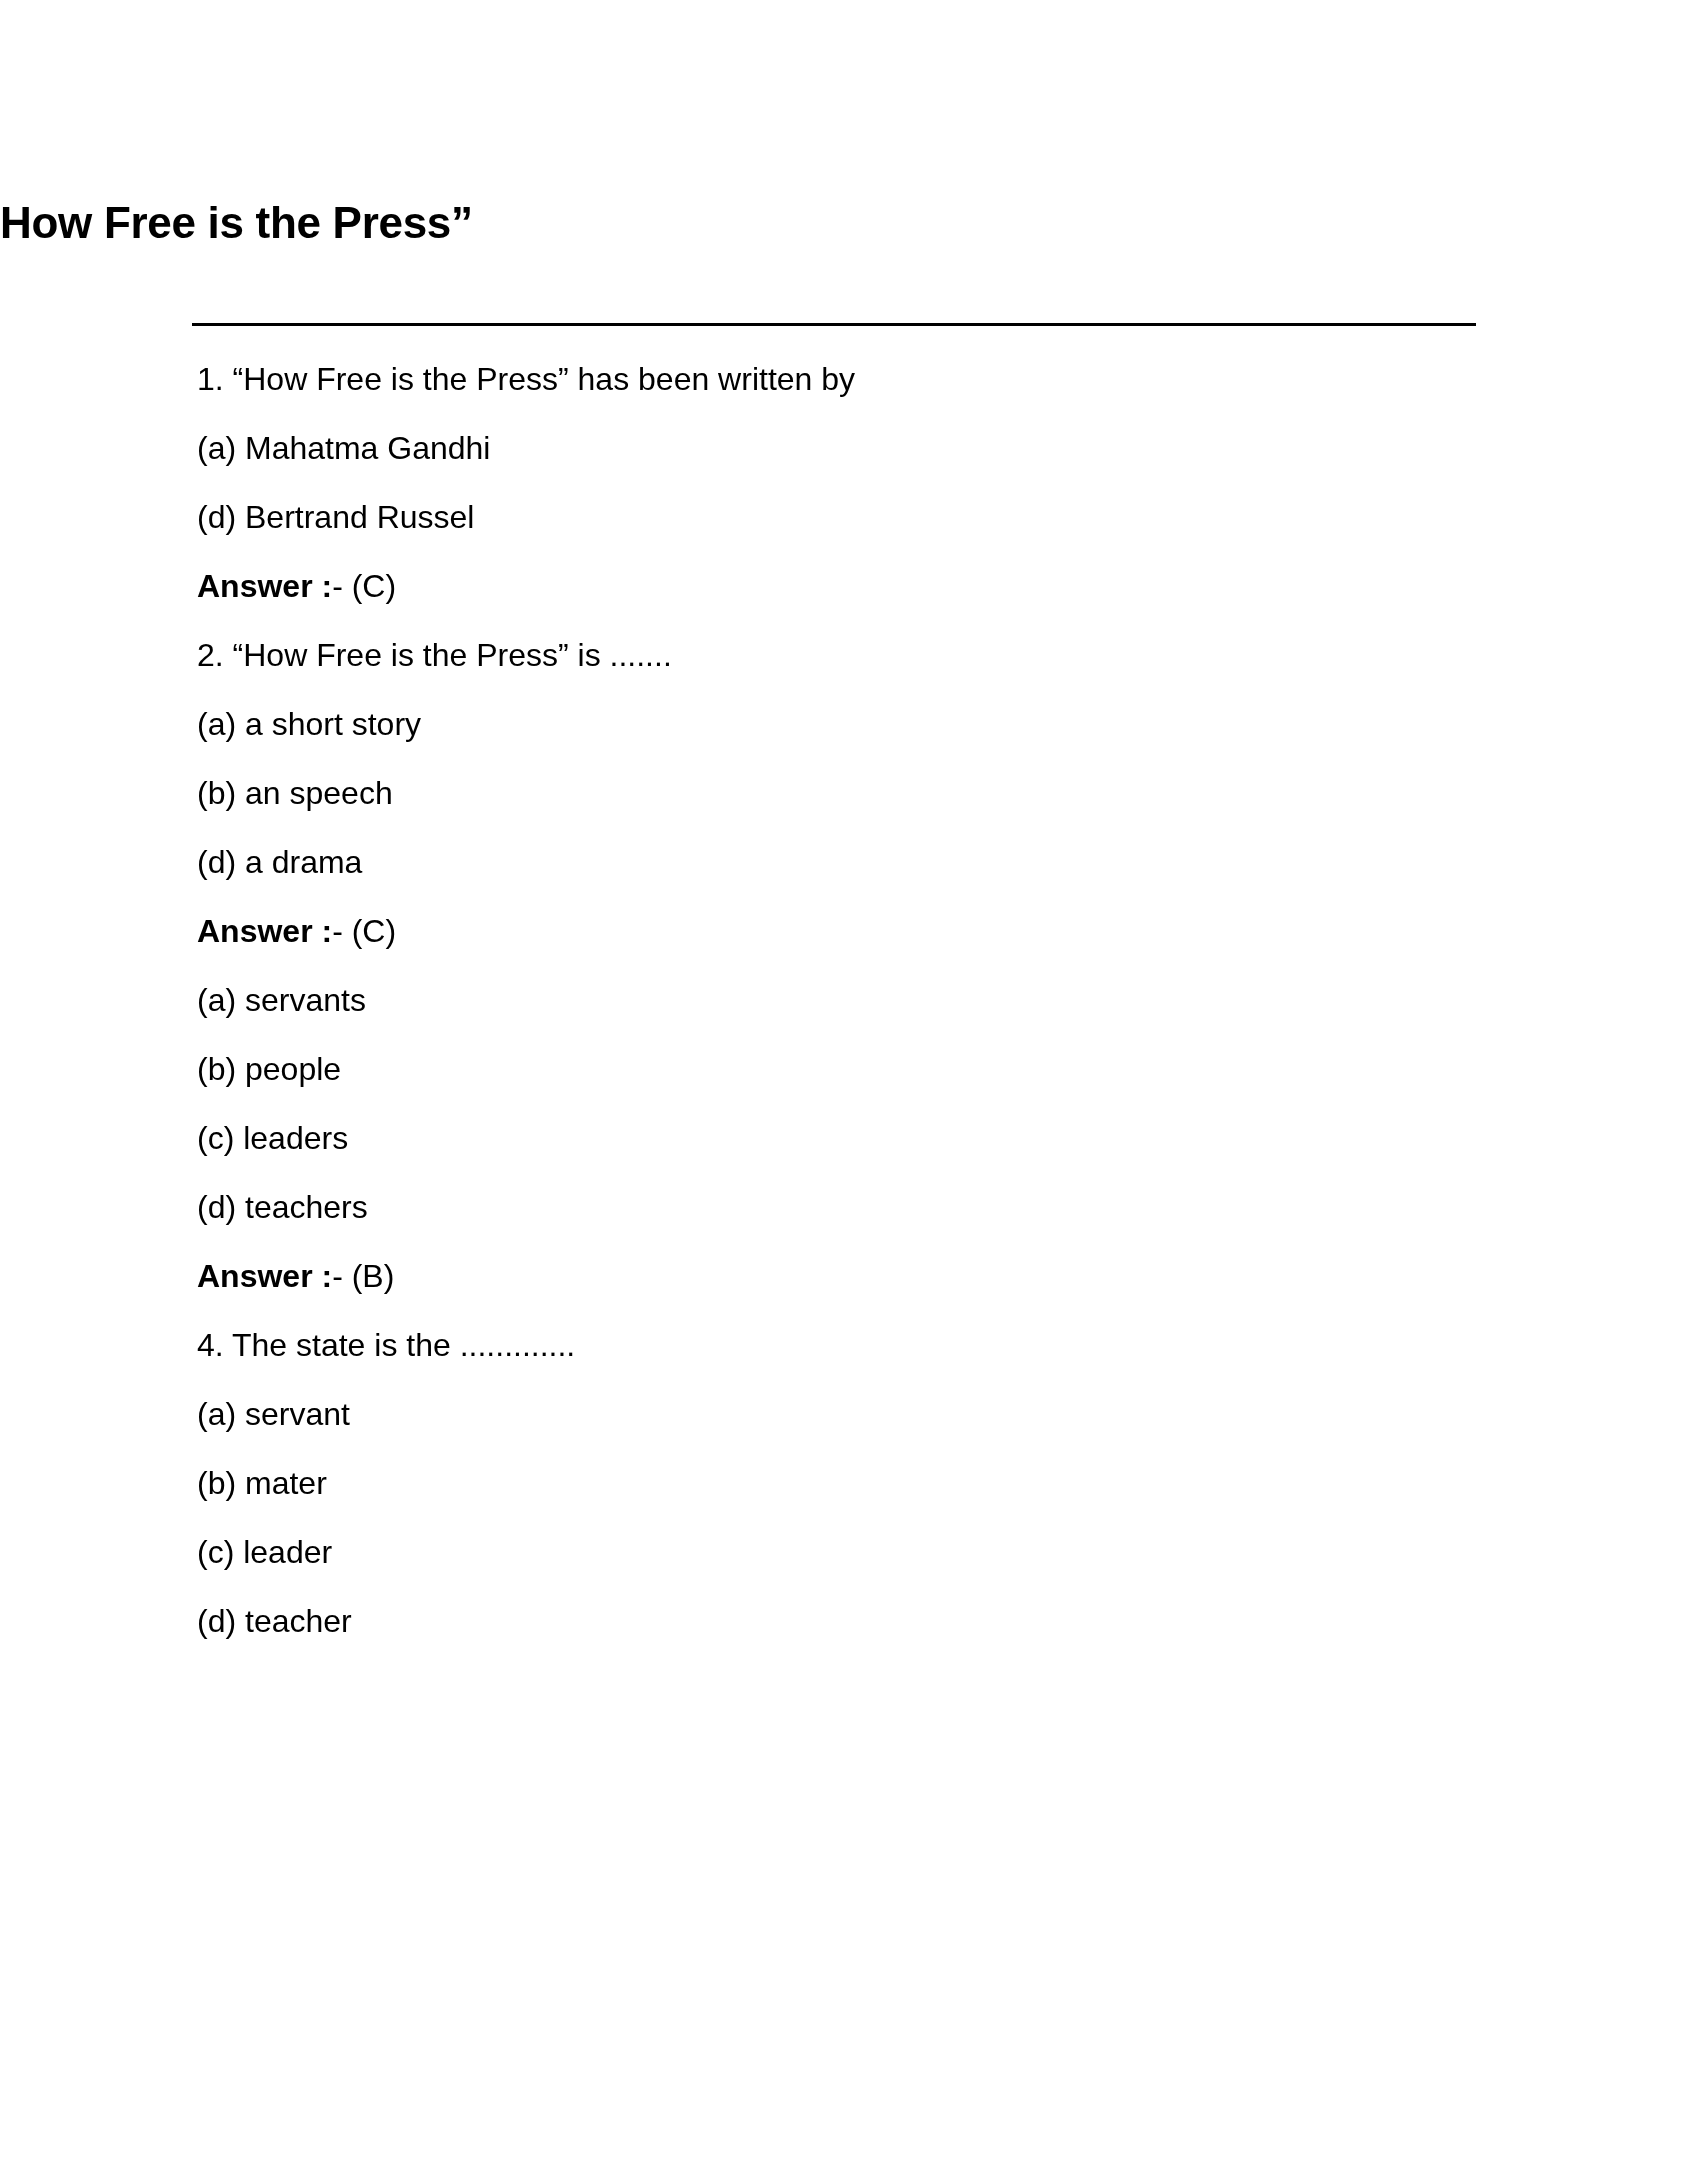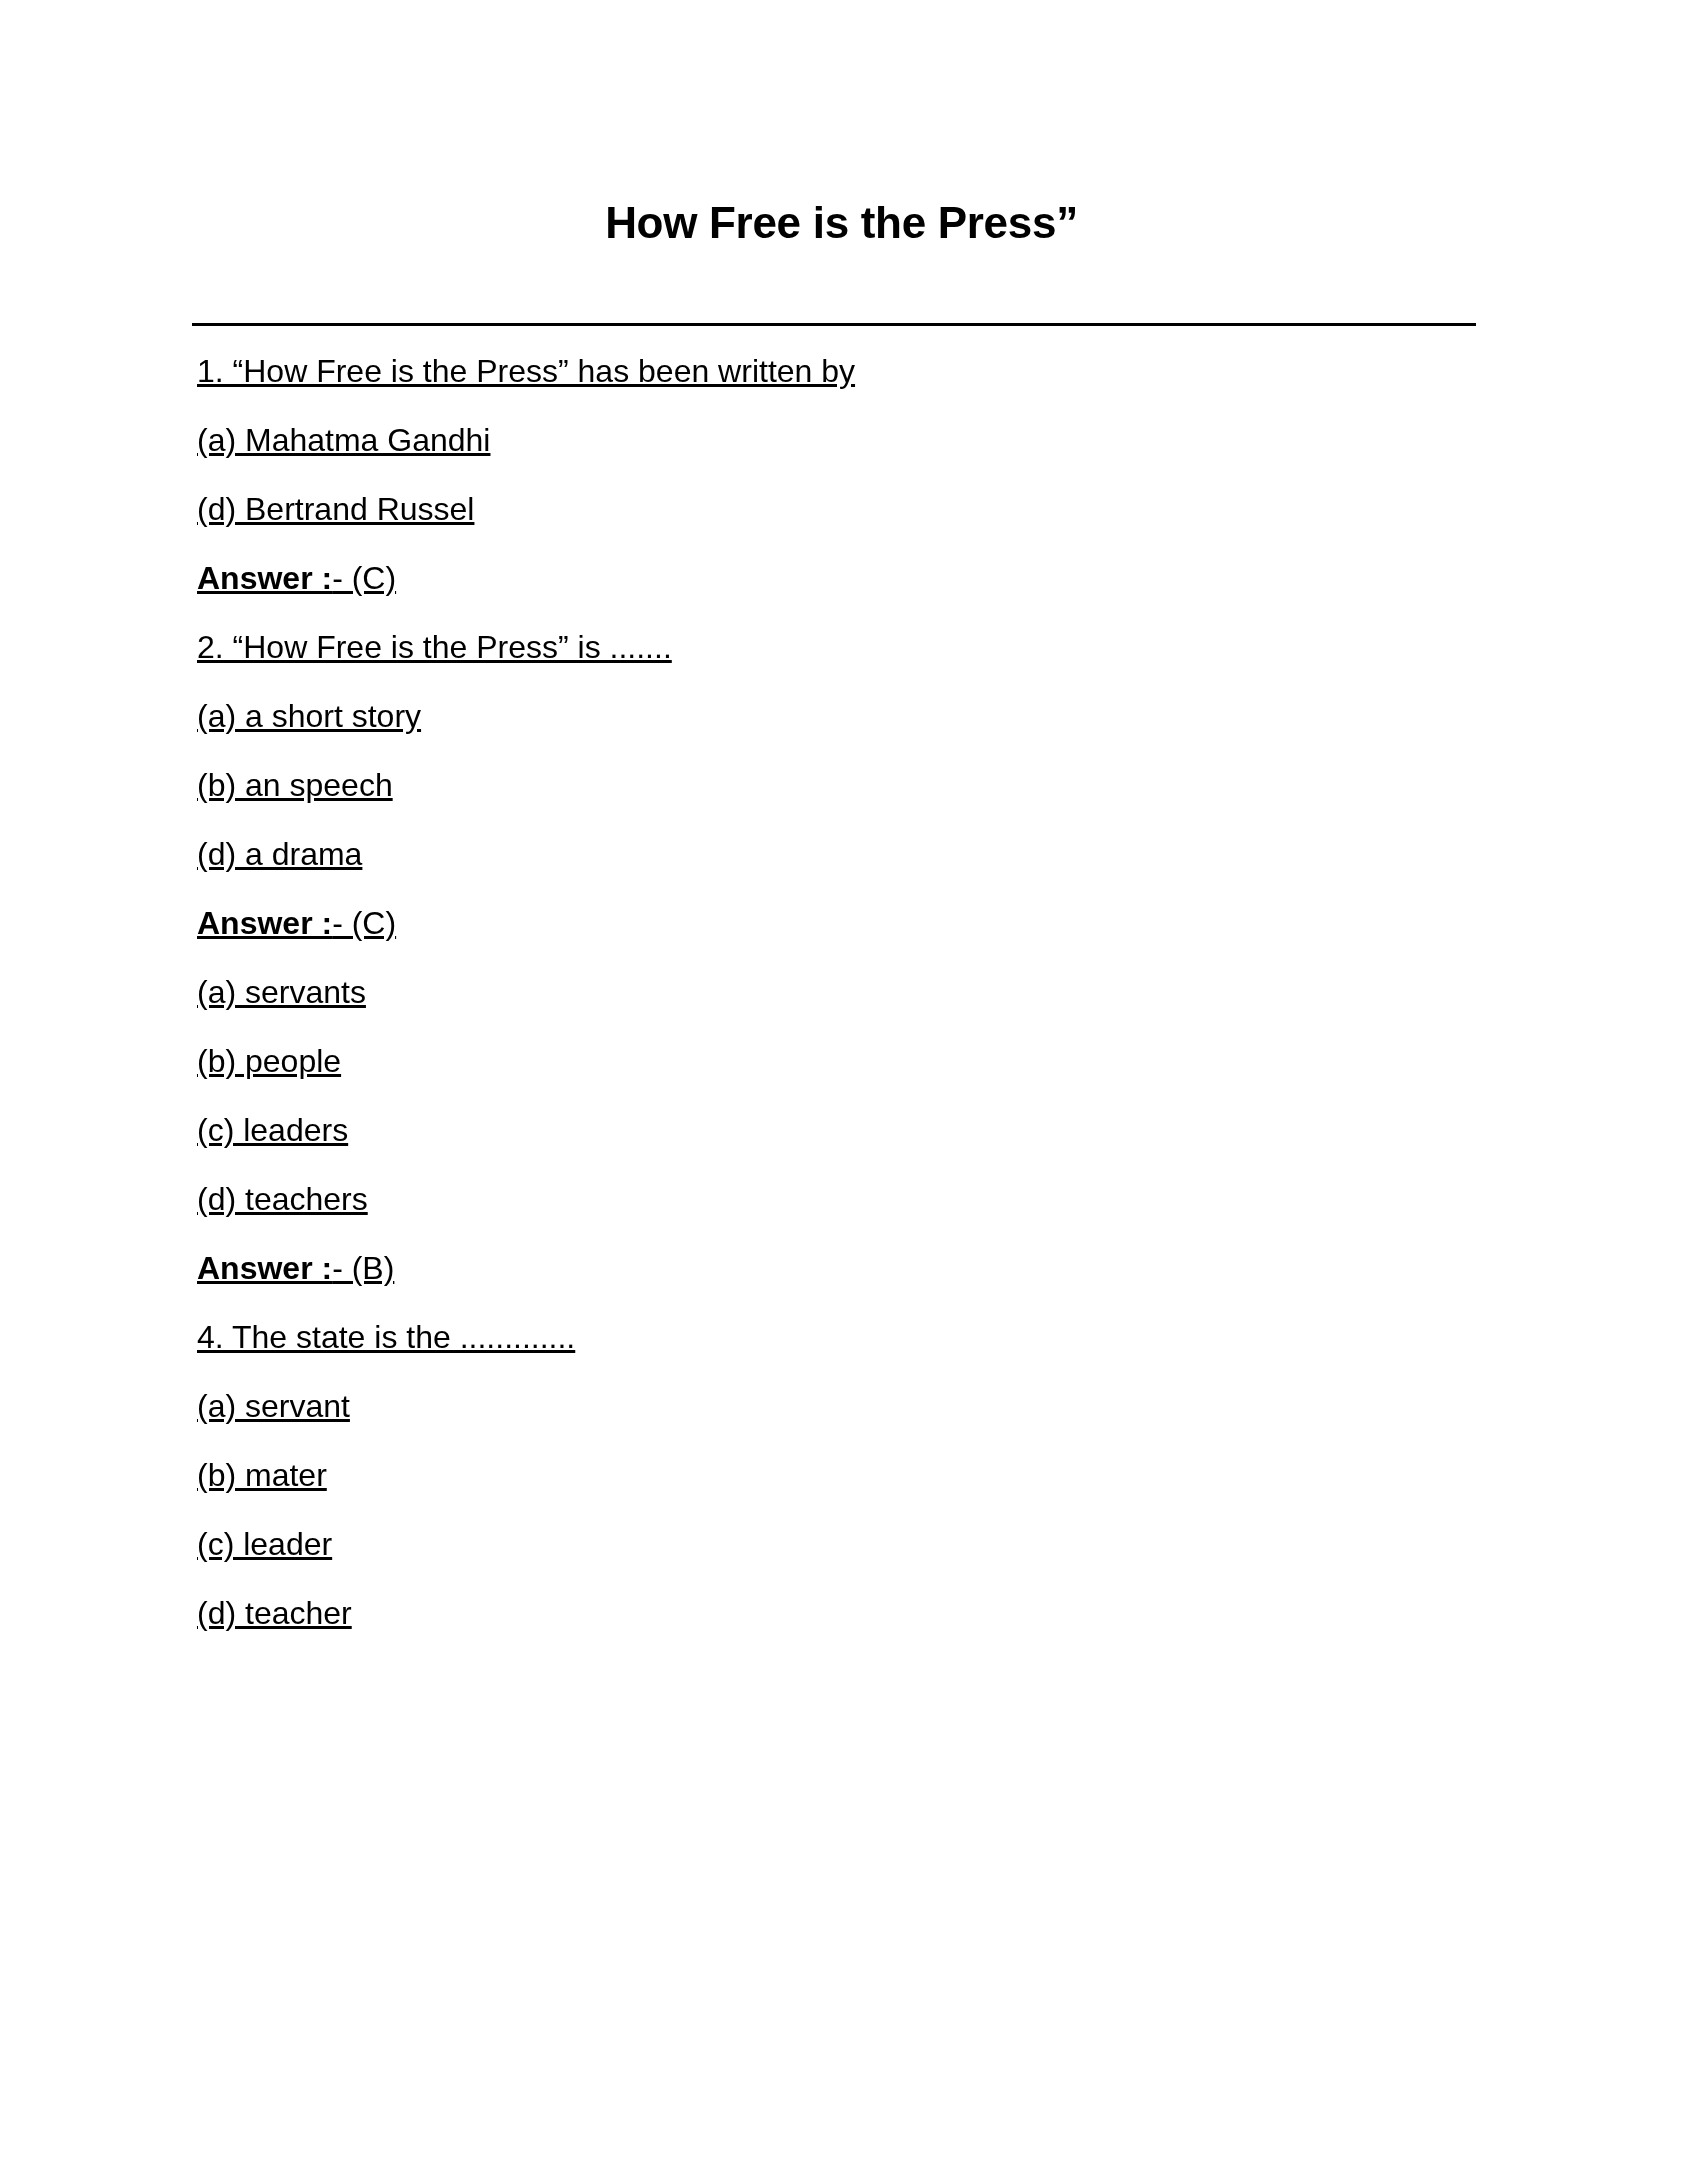--- a/index.html
+++ b/index.html
@@ -1,21 +1,21 @@
 <!DOCTYPE html>
 <html><head>
 <meta charset="utf-8">
 <style>
   html, body { margin: 0; padding: 0; background: #ffffff; }
   body { width: 1683px; height: 2178px; position: relative; overflow: hidden;
          font-family: "Liberation Sans", "DejaVu Sans", sans-serif; color: #000; }
-  .title { position: absolute; left: 0; width: 1683px; top: 198px; text-align: center;
+  .title { position: absolute; left: 0; width: 1683px; top: 198px; text-align: left;
            font-weight: bold; font-size: 44px; letter-spacing: -0.3px; }
   .rule { position: absolute; left: 192px; width: 1284px; top: 323px; height: 3px; background: #000; }
-  .content { position: absolute; left: 197px; top: 348px; text-decoration: underline; }
+  .content { position: absolute; left: 197px; top: 356px; }
   .line { height: 69px; font-size: 32px; line-height: 46px; white-space: nowrap; }
   .bold { font-weight: bold; }
 </style>
 </head>
 <body>
 
 <div class="title">How Free is the Press”</div>
 <div class="rule"></div>
 
 <div class="content">

